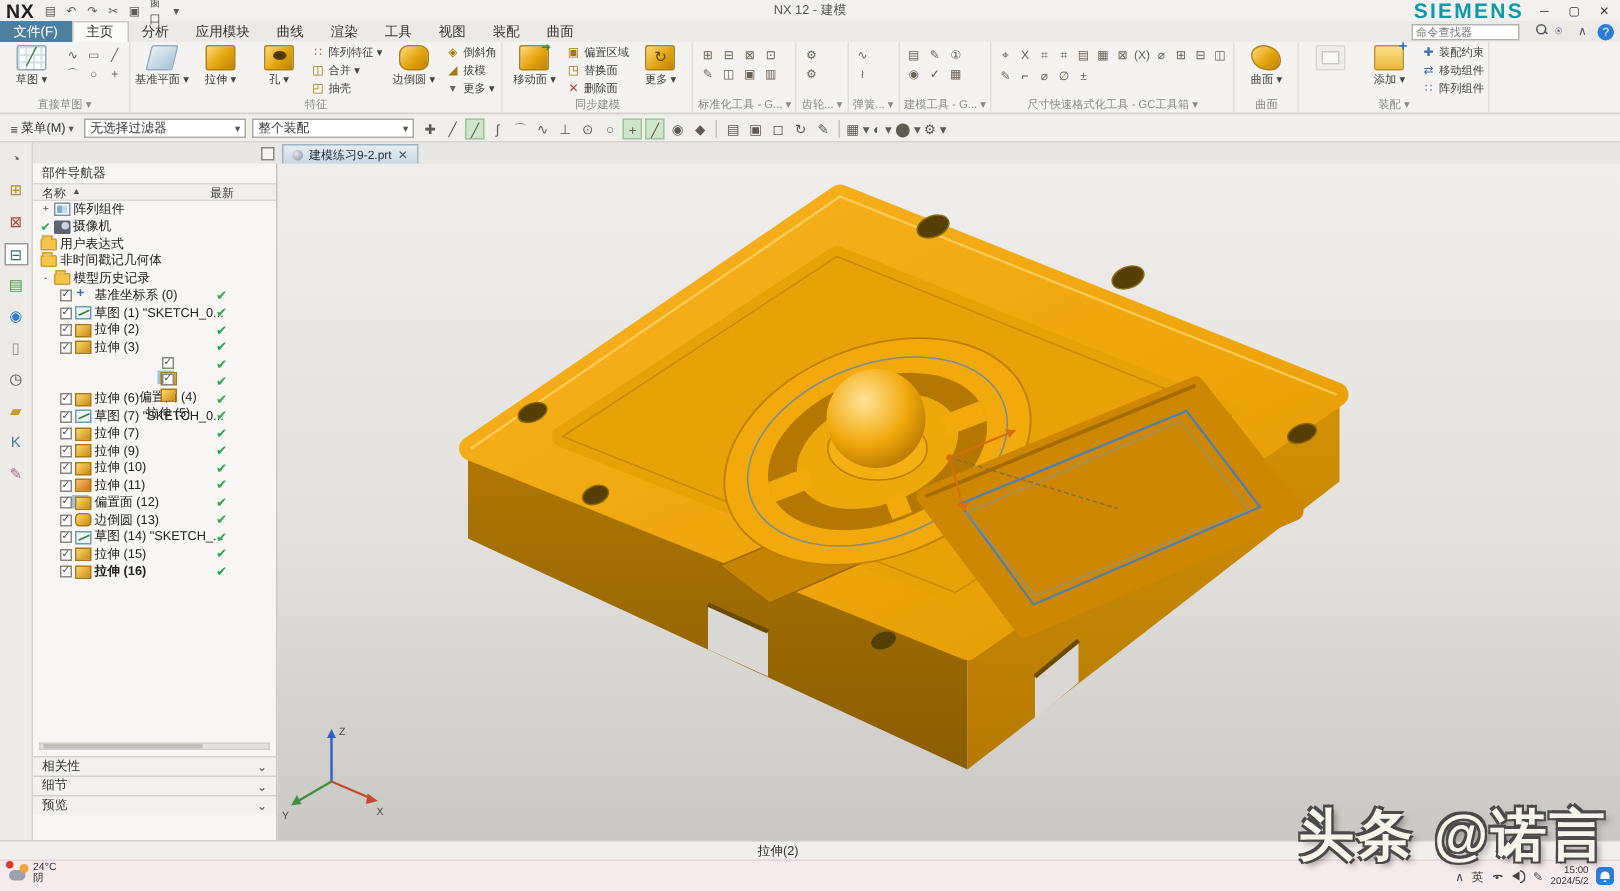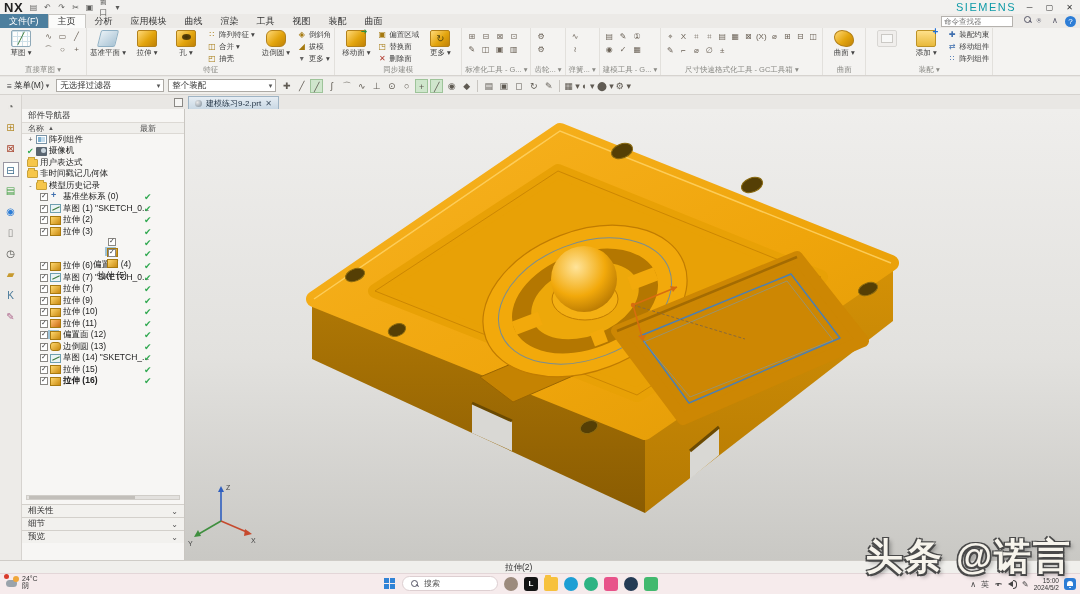--- a/index.html
+++ b/index.html
@@ -8,21 +8,21 @@
 
   
   .titlebar { position:absolute; top:0; left:0; right:0; height:14px; background:#f2f1ef;
     display:flex; align-items:center; padding:0 4px; z-index:10; }
   .nxlogo { font-weight:bold; font-size:13px; color:#222; margin-right:5px; letter-spacing:0.5px;}
   .qa { display:flex; gap:3px; align-items:center; z-index:2;}
   .qa span { font-size:8px; color:#5a5a58; width:11px; text-align:center; }
   .winlbl { font-size:8px; color:#444; }
   .tbtitle { position:absolute; left:0; right:0; text-align:center; font-size:8.5px; color:#555; }
   .tbright { margin-left:auto; display:flex; align-items:center; gap:7px; z-index:2;}
-  .brand { color:#0e9aa7; font-weight:normal; font-size:11px; letter-spacing:1.5px; }
+  .brand { color:#0e9aa7; font-weight:bold; font-size:14px; letter-spacing:1.5px; }
   .wbtn { font-size:8px; color:#333; width:13px; text-align:center; }
 
   
   .tabrow { position:absolute; top:14px; left:0; right:0; height:14px; background:#eceae7;
     display:flex; align-items:stretch; font-size:9px; z-index:9;}
   .tab { padding:0 9px; display:flex; align-items:center; color:#333; white-space:nowrap; }
   .tab.file { background:#4d7f9e; color:#fff; }
   .tab.active { background:#fbfbfa; border:1px solid #c8c6c2; border-bottom:none; }
   .finder { margin-left:auto; display:flex; align-items:center; gap:4px; padding-right:4px;}
   .finder input { width:72px; height:11px; font-size:7.5px; border:1px solid #b5b2ae; background:#fff; padding:0 2px;}
@@ -180,20 +180,21 @@
   <span class="nxlogo">NX</span>
   <div class="qa">
     <span>▤</span>
     <span>↶</span>
     <span>↷</span>
     <span>✂</span>
     <span>▣</span>
     <span class="winlbl">窗口</span>
     <span>▾</span>
   </div>
+  <div class="tbtitle">NX 12 - 建模</div>
   <div class="tbright">
     <span class="brand">SIEMENS</span>
     <span class="wbtn">─</span>
     <span class="wbtn">▢</span>
     <span class="wbtn">✕</span>
   </div>
 </div>
 
 <div class="tabrow">
   <div id="tabs" style="display:flex;align-items:stretch;">
@@ -730,42 +731,20 @@
 
 <div class="watermark">头条 @诺言</div>
 
 <div class="taskbar">
   <div class="weather">
     <span class="wicon">
         <span class="wbadge"></span>
       </span>
     <span class="wtxt"><span>24°C</span><br><span>阴</span></span>
   </div>
-  <div class="tcenter">
-    <span class="winlogo">
-        <i></i>
-        <i></i>
-        <i></i>
-        <i></i>
-      </span>
-    <span class="searchpill">
-      <span class="mag"></span>
-      <span>搜索</span>
-    </span>
-    <span id="tbapps" style="display:flex;gap:6px;align-items:center;">
-        <span class="tapp circ" style="background: rgb(156, 139, 125);"></span>
-        <span class="tapp" style="background: rgb(20, 20, 20);">L</span>
-        <span class="tapp folder" style="background: rgb(247, 193, 62);"></span>
-        <span class="tapp circ" style="background: rgb(30, 159, 212);"></span>
-        <span class="tapp circ" style="background: rgb(47, 179, 131);"></span>
-        <span class="tapp" style="background: rgb(232, 83, 138);"></span>
-        <span class="tapp circ" style="background: rgb(36, 59, 85);"></span>
-        <span class="tapp" style="background: rgb(67, 185, 111);"></span>
-      </span>
-  </div>
   <div class="tray">
     <span class="trico">∧</span>
     <span class="trico">英</span>
     <span class="wifi"></span>
     <span class="spkr"></span>
     <span class="trico">✎</span>
     <span class="clock">
       <span>15:00</span><br><span>2024/5/2</span>
     </span>
     <span class="bell"></span>

